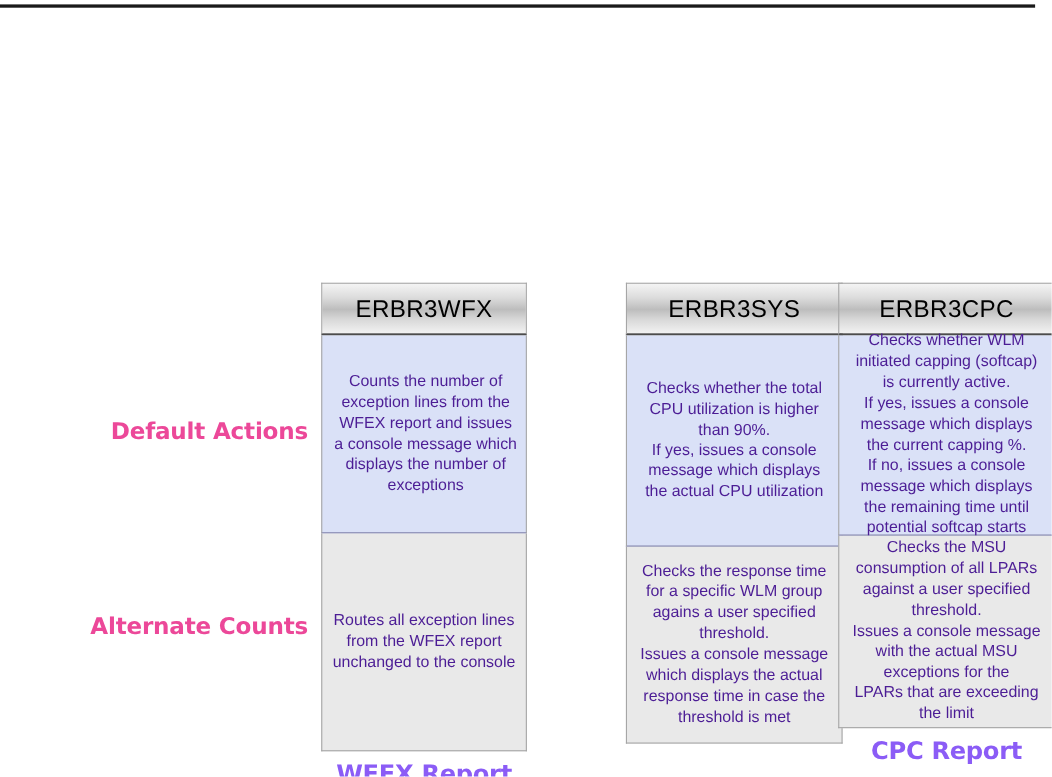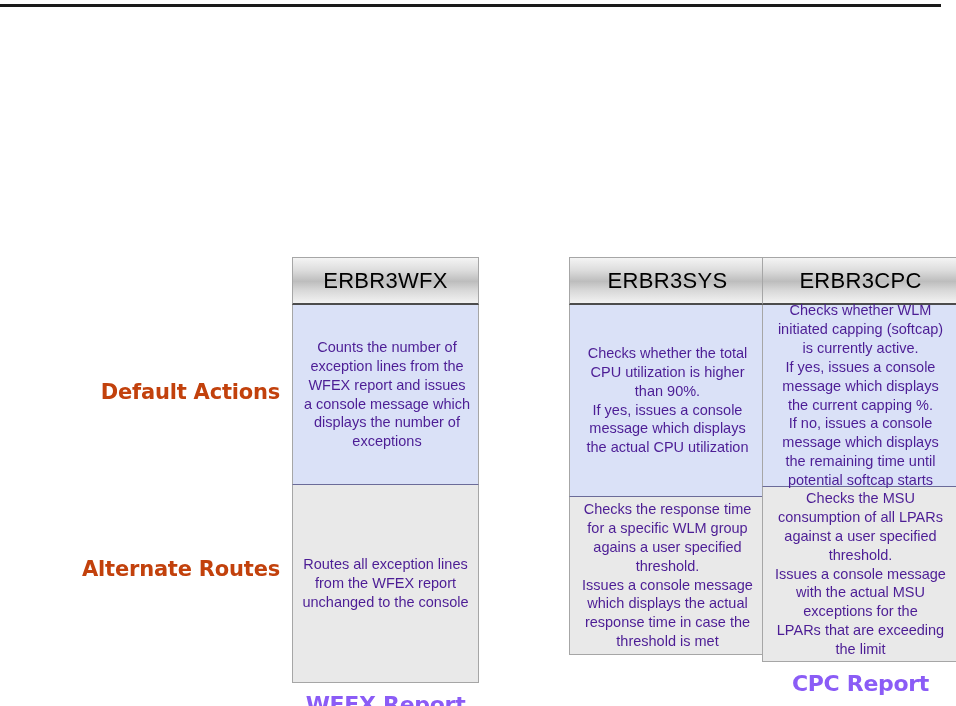--- a/index.html
+++ b/index.html
@@ -22,21 +22,21 @@
     left: 0;
     top: 4px;
     width: 941px;
     height: 3px;
     background: #1a1a1a;
   }
 
   
   .row-label {
     position: absolute;
-    color: #c2410c;
+    color: #ec4899;
     font-family: "DejaVu Sans", sans-serif;
     font-size: 21px;
     font-weight: 600;
     letter-spacing: -0.2px;
     white-space: nowrap;
     text-align: right;
     right: 676px;
   }
   #label-default  { top: 380px; }
   #label-alternate{ top: 557px; }
@@ -97,21 +97,21 @@
     color: #4c1d95;
     white-space: pre-line;
   }
   .cell-default   { background: #dae1f7; border-bottom: 1px solid #6b6b99; }
   .cell-alternate { background: #e9e9e9; }
 
   
   #column-1 .cell-default   { height: 180px; justify-content: flex-end; }
   #column-1 .cell-alternate { height: 198px; }
   #column-2 .cell-default   { height: 192px; }
-  #column-2 .cell-alternate { height: 158px; }
+  #column-2 .cell-alternate { height: 179px; }
   #column-3 .cell-default   { height: 182px; }
   #column-3 .cell-alternate { height: 175px; }
 
   .caption {
     margin-top: 9px;
     text-align: center;
     font-family: "DejaVu Sans", sans-serif;
     font-size: 22px;
     font-weight: 600;
     color: #8b5cf6;
@@ -119,21 +119,21 @@
     white-space: nowrap;
   }
 </style>
 </head>
 <body>
 
 <div id="top-rule"></div>
 
 <div class="row-label" id="label-default">Default Actions</div>
 
-<div class="row-label" id="label-alternate">Alternate Routes</div>
+<div class="row-label" id="label-alternate">Alternate Counts</div>
 
 <div class="column" id="column-1">
   <div class="card-header">
     <span class="card-header-text">ERBR3WFX</span>
   </div>
   <div class="card cell cell-default">
     <p>Counts the number of
 exception lines from the
 WFEX report and issues
 a console message which

